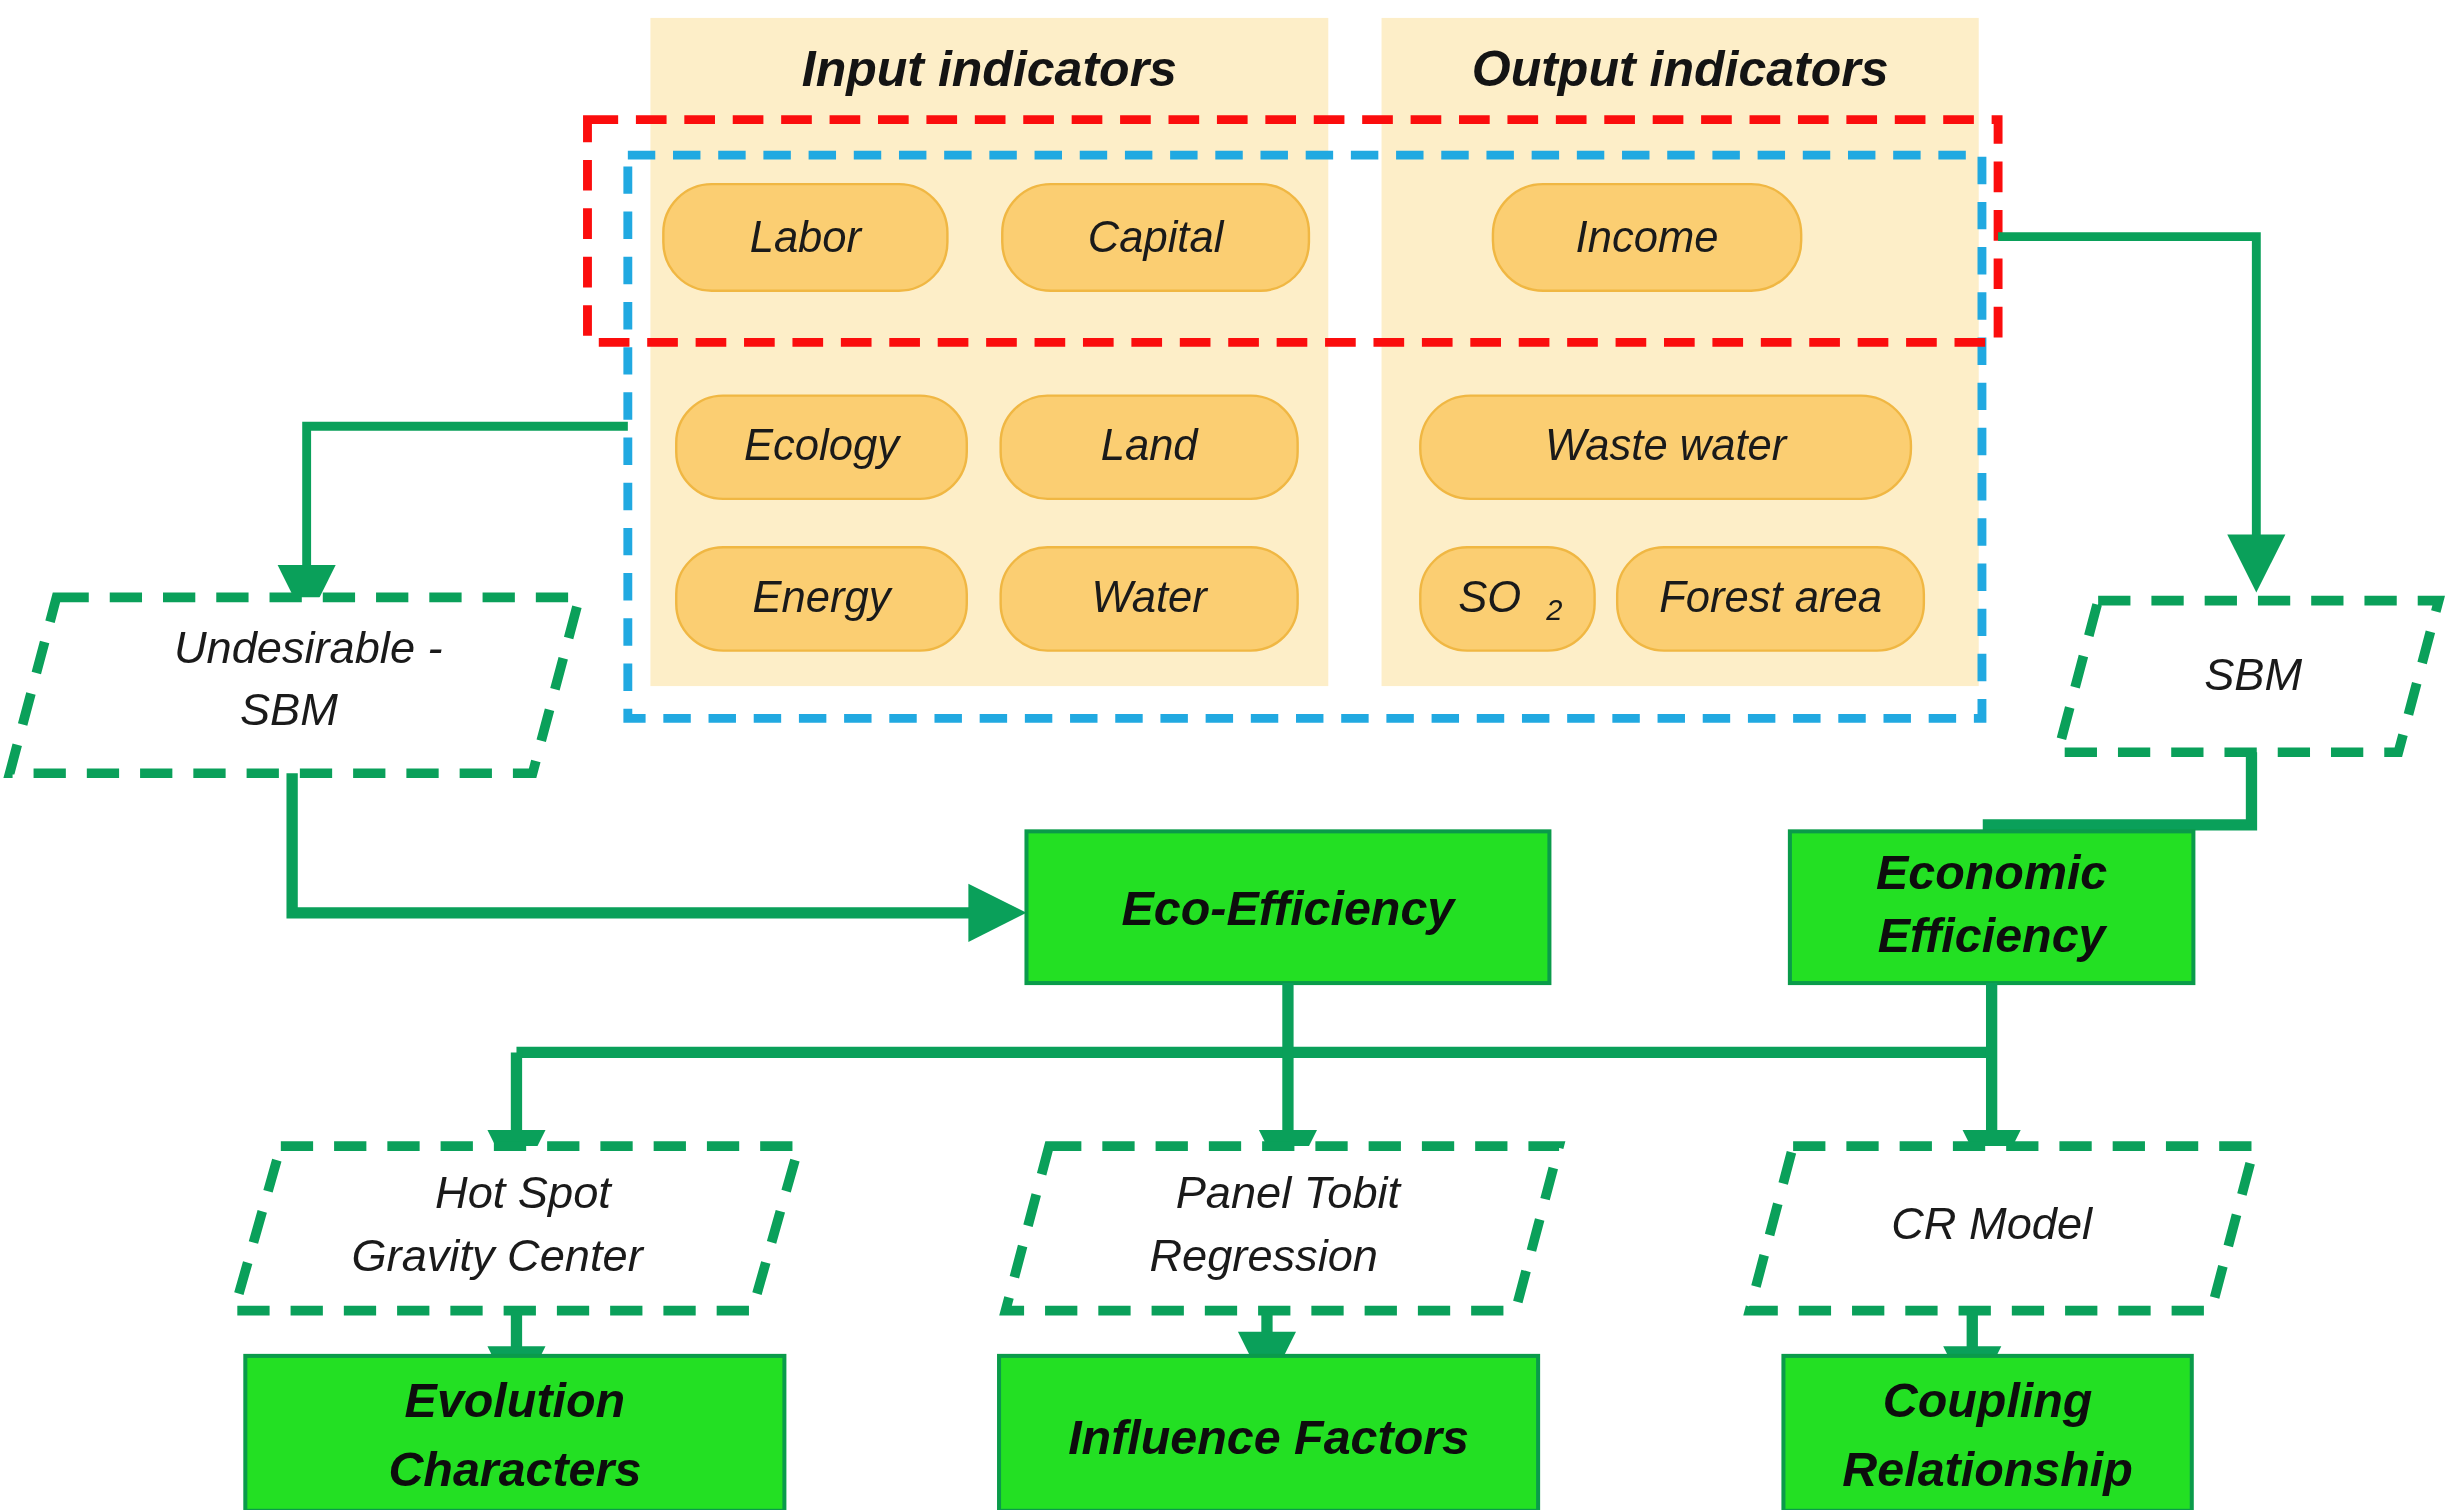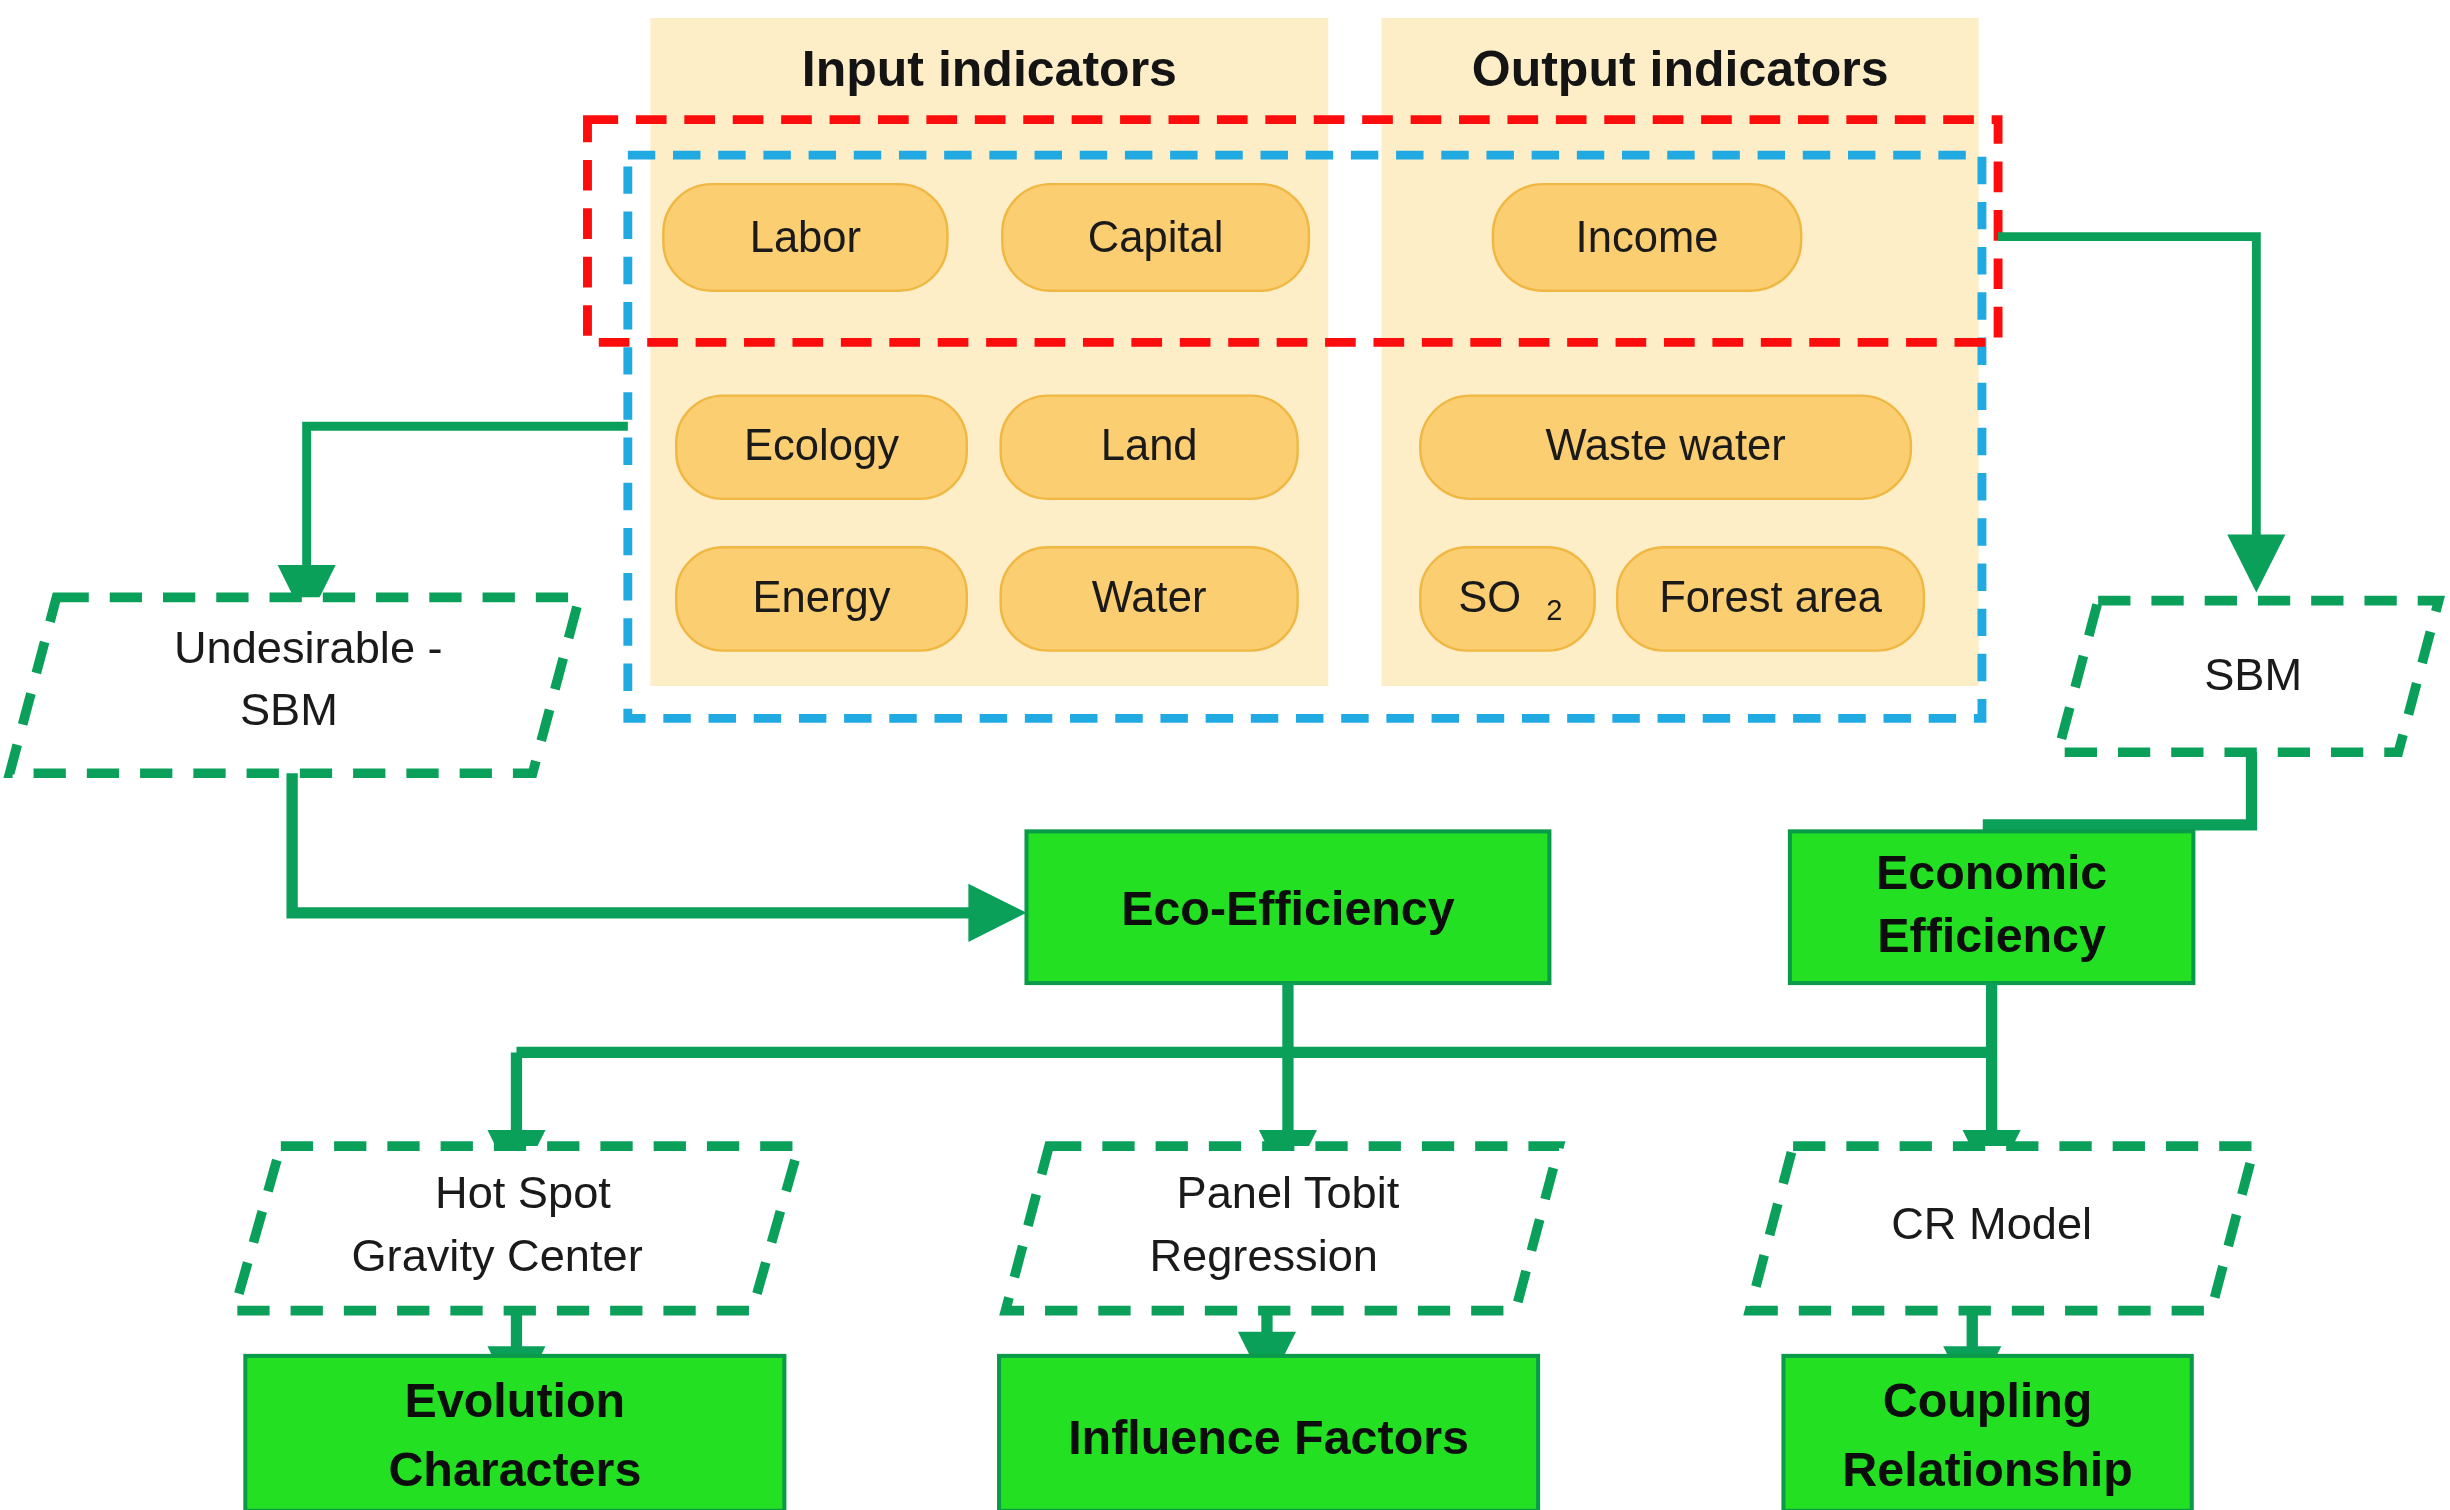--- a/index.html
+++ b/index.html
@@ -11,20 +11,21 @@
     width: 2450px;
     height: 1511px;
     font-family: "Liberation Sans", sans-serif;
     overflow: hidden;
   }
   #stage {
     position: relative;
     width: 2450px;
     height: 1511px;
     background: #ffffff;
+    font-style: italic;
   }
   svg#flow {
     position: absolute;
     left: 0;
     top: 0;
     width: 2450px;
     height: 1511px;
   }
   
   .panel-bg { fill: #fdeec8; }

